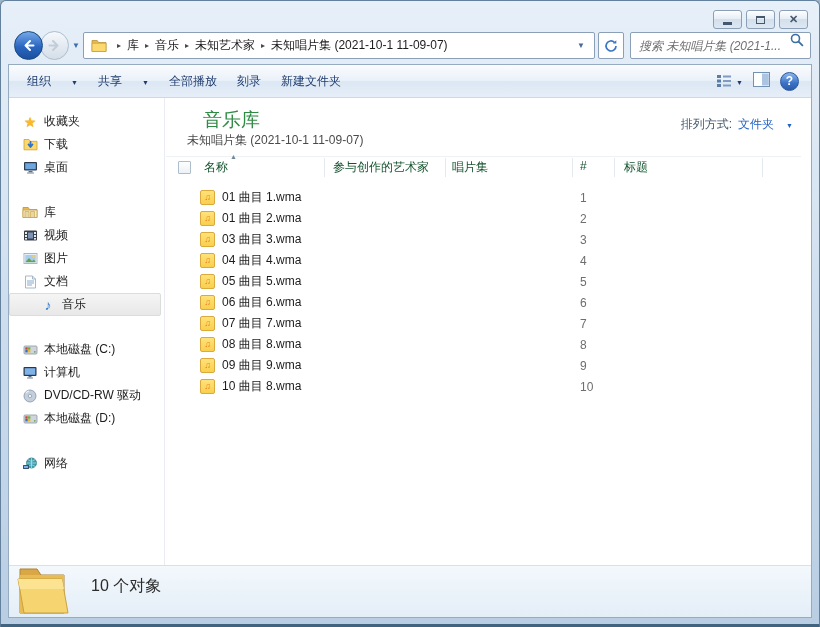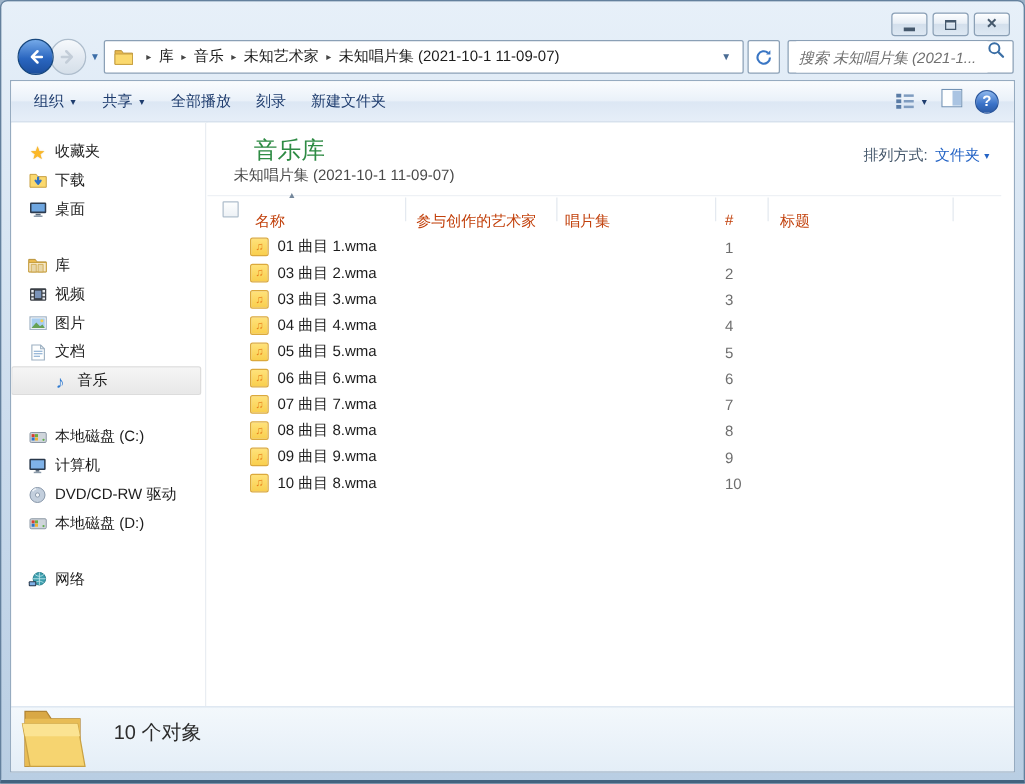--- a/index.html
+++ b/index.html
@@ -36,21 +36,21 @@
     display:flex;padding:0 6px;}
   .searchbox input{flex:1;border:0;outline:0;font-family:"Liberation Sans",sans-serif;font-size:12px;min-width:0;}
   .searchbox input::placeholder{font-style:italic;color:#707070;opacity:1;}
 
   
   .client{position:absolute;left:7px;right:7px;top:63px;bottom:6px;background:#fff;border:1px solid #96abc0;}
 
   .toolbar{position:absolute;left:0;right:0;top:0;height:33px;
     background:linear-gradient(#fafcfe,#eaf1f9 48%,#dce7f4 52%,#e6eef8);border-bottom:1px solid #ccd9e8;
     display:flex;align-items:center;padding:0 8px;}
-  .tb-btn{display:flex;align-items:center;gap:4px;padding:5px 10px;font-size:12px;color:#1e3c6e;border-radius:3px;cursor:default;}
+  .tb-btn{display:flex;align-items:center;gap:20px;padding:5px 10px;font-size:12px;color:#1e3c6e;border-radius:3px;cursor:default;}
   .tb-caret{font-size:7px;color:#1e3c6e;margin-top:2px;}
   .tb-right{margin-left:auto;display:flex;align-items:center;gap:10px;padding-right:4px;}
   .views-btn{display:flex;align-items:center;gap:4px;}
   .help-btn{width:19px;height:19px;border-radius:50%;background:linear-gradient(#8cb6ec,#3a72c8 60%,#2c5ba6);
     border:1px solid #2a569c;color:#fff;font-size:12px;font-weight:bold;display:flex;align-items:center;justify-content:center;}
 
   .content{position:absolute;left:0;right:0;top:33px;bottom:52px;overflow:hidden;}
 
   
   .sidebar{position:absolute;left:0;top:0;bottom:0;width:156px;background:#fff;border-right:1px solid #e9edf2;
@@ -62,25 +62,25 @@
   .sicon{width:16px;height:16px;display:flex;align-items:center;justify-content:center;flex:0 0 16px;}
   .star-glyph{color:#fcb827;font-size:14px;line-height:1;text-shadow:0 0 1px #d89a1e;}
   .note-glyph{color:#2f7ad1;font-size:14px;font-weight:bold;line-height:1;}
 
   
   .main{position:absolute;left:157px;right:0;top:0;bottom:0;background:#fff;}
   .main-title{position:absolute;left:21px;top:9px;font-size:19px;color:#2e8b44;margin-left:16px;}
   .main-subtitle{position:absolute;left:21px;top:34px;font-size:12px;color:#4a4a4a;}
   .arrange{position:absolute;right:18px;top:18px;font-size:12px;display:flex;align-items:center;gap:6px;}
   .arrange-label{color:#44576b;}
-  .arrange-value{color:#2363c5;display:flex;align-items:center;gap:2px;cursor:default;}
+  .arrange-value{color:#2363c5;display:flex;align-items:center;gap:12px;cursor:default;}
   .arrange-caret{font-size:7px;color:#2363c5;margin-top:2px;}
 
   .list-header{position:absolute;left:0;right:10px;top:58px;height:22px;border-top:1px solid #eef1f5;}
-  .col-label{position:absolute;top:12px;font-size:12px;color:#c2410c;cursor:default;}
+  .col-label{position:absolute;top:2px;font-size:12px;color:#14532d;cursor:default;}
   .col-sep{position:absolute;top:1px;bottom:1px;width:1px;background:#e4e9f0;}
   .hdr-checkbox{position:absolute;left:12px;top:4px;width:13px;height:13px;border:1px solid #aebdcb;border-radius:1px;
     background:linear-gradient(#fdfefe,#eef2f6);}
   .sort-arrow{position:absolute;left:64px;top:-4px;font-size:7px;color:#74879b;}
 
   .file-list{position:absolute;left:0;right:10px;top:89px;}
   .file-row{position:relative;height:21px;display:flex;align-items:center;padding-left:34px;cursor:default;}
   .file-icon{width:15px;height:15px;background:linear-gradient(#ffe27a,#f9cf4e);border:1px solid #dba93c;border-radius:2px;
     display:flex;align-items:center;justify-content:center;flex:0 0 15px;}
   .file-icon span{font-size:9px;color:#e8821e;line-height:1;}
@@ -385,21 +385,21 @@
             <span class="file-icon">
                 <span>♫</span>
               </span>
             <span class="file-name">01 曲目 1.wma</span>
             <span class="file-num">1</span>
           </div>
           <div class="file-row">
             <span class="file-icon">
                 <span>♫</span>
               </span>
-            <span class="file-name">03 曲目 2.wma</span>
+            <span class="file-name">01 曲目 2.wma</span>
             <span class="file-num">2</span>
           </div>
           <div class="file-row">
             <span class="file-icon">
                 <span>♫</span>
               </span>
             <span class="file-name">03 曲目 3.wma</span>
             <span class="file-num">3</span>
           </div>
           <div class="file-row">

